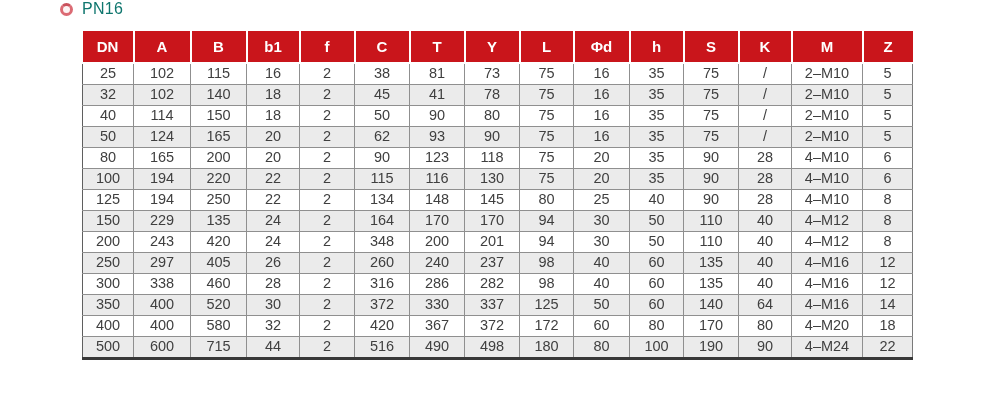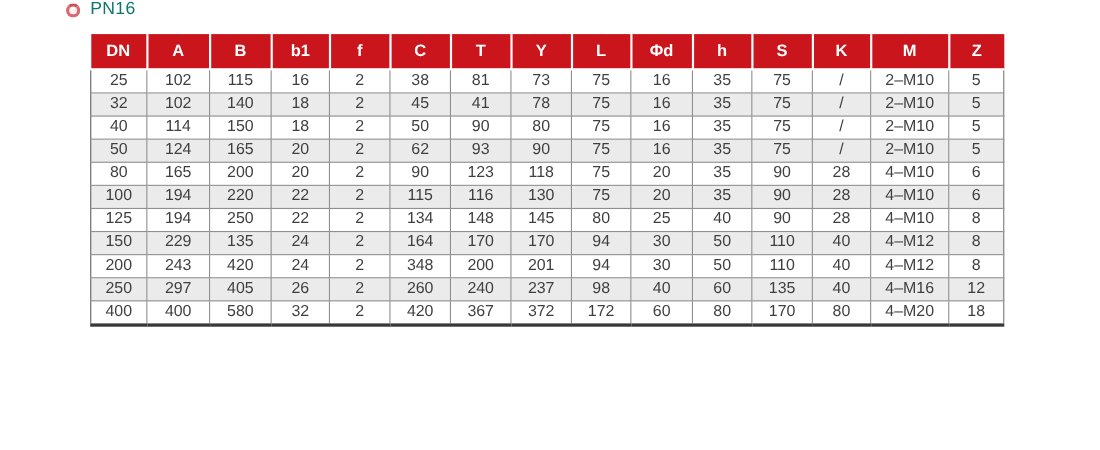--- a/index.html
+++ b/index.html
@@ -268,30 +268,81 @@
         <td>237</td>
         <td>98</td>
         <td>40</td>
         <td>60</td>
         <td>135</td>
         <td>40</td>
         <td>4–M16</td>
         <td>12</td>
       </tr>
       <tr>
+        <td>300</td>
+        <td>338</td>
+        <td>460</td>
+        <td>28</td>
+        <td>2</td>
+        <td>316</td>
+        <td>286</td>
+        <td>282</td>
+        <td>98</td>
+        <td>40</td>
+        <td>60</td>
+        <td>135</td>
+        <td>40</td>
+        <td>4–M16</td>
+        <td>12</td>
+      </tr>
+      <tr>
+        <td>350</td>
+        <td>400</td>
+        <td>520</td>
+        <td>30</td>
+        <td>2</td>
+        <td>372</td>
+        <td>330</td>
+        <td>337</td>
+        <td>125</td>
+        <td>50</td>
+        <td>60</td>
+        <td>140</td>
+        <td>64</td>
+        <td>4–M16</td>
+        <td>14</td>
+      </tr>
+      <tr>
         <td>400</td>
         <td>400</td>
         <td>580</td>
         <td>32</td>
         <td>2</td>
         <td>420</td>
         <td>367</td>
         <td>372</td>
         <td>172</td>
         <td>60</td>
         <td>80</td>
         <td>170</td>
         <td>80</td>
         <td>4–M20</td>
         <td>18</td>
       </tr>
+      <tr>
+        <td>500</td>
+        <td>600</td>
+        <td>715</td>
+        <td>44</td>
+        <td>2</td>
+        <td>516</td>
+        <td>490</td>
+        <td>498</td>
+        <td>180</td>
+        <td>80</td>
+        <td>100</td>
+        <td>190</td>
+        <td>90</td>
+        <td>4–M24</td>
+        <td>22</td>
+      </tr>
     </tbody>
 </table>
 
 </body></html>

